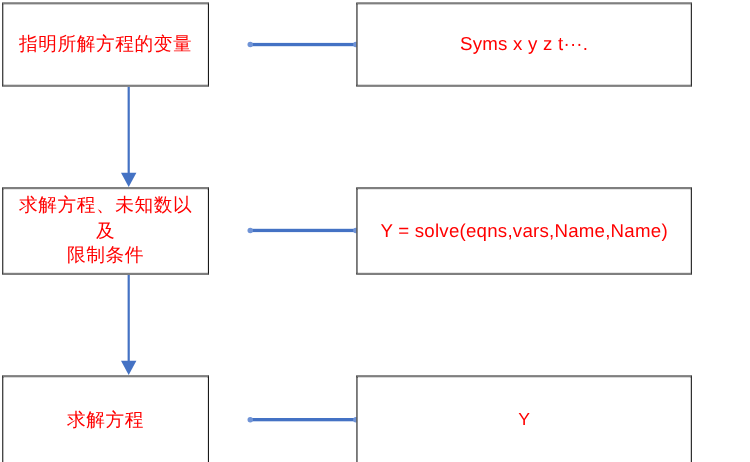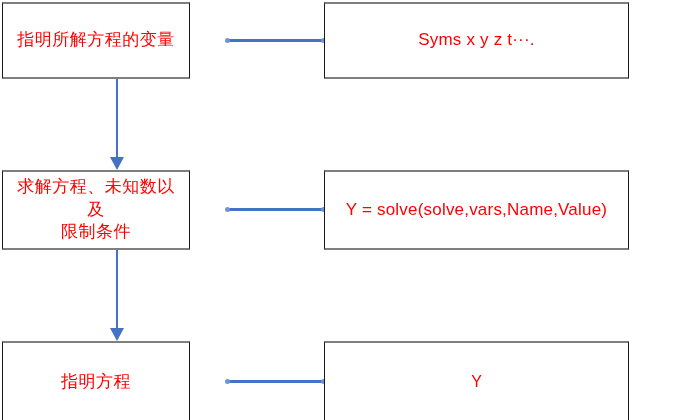--- a/index.html
+++ b/index.html
@@ -131,30 +131,30 @@
   </div>
 
   <div class="box left row2 cjk">
     <span class="label">求解方程、未知数以及
 限制条件</span>
   </div>
 
   <div class="hconn h2"></div>
 
   <div class="box right row2 code">
-    <span class="label">Y = solve(solve,vars,Name,Value)</span>
+    <span class="label">Y = solve(eqns,vars,Name,Name)</span>
   </div>
 
   <div class="varrow v2">
     <span class="shaft"></span>
     <span class="head"></span>
   </div>
 
   <div class="box left row3 cjk">
-    <span class="label">指明方程</span>
+    <span class="label">求解方程</span>
   </div>
 
   <div class="hconn h3"></div>
 
   <div class="box right row3 code-small">
     <span class="label">Y</span>
   </div>
 
 </div>
 

